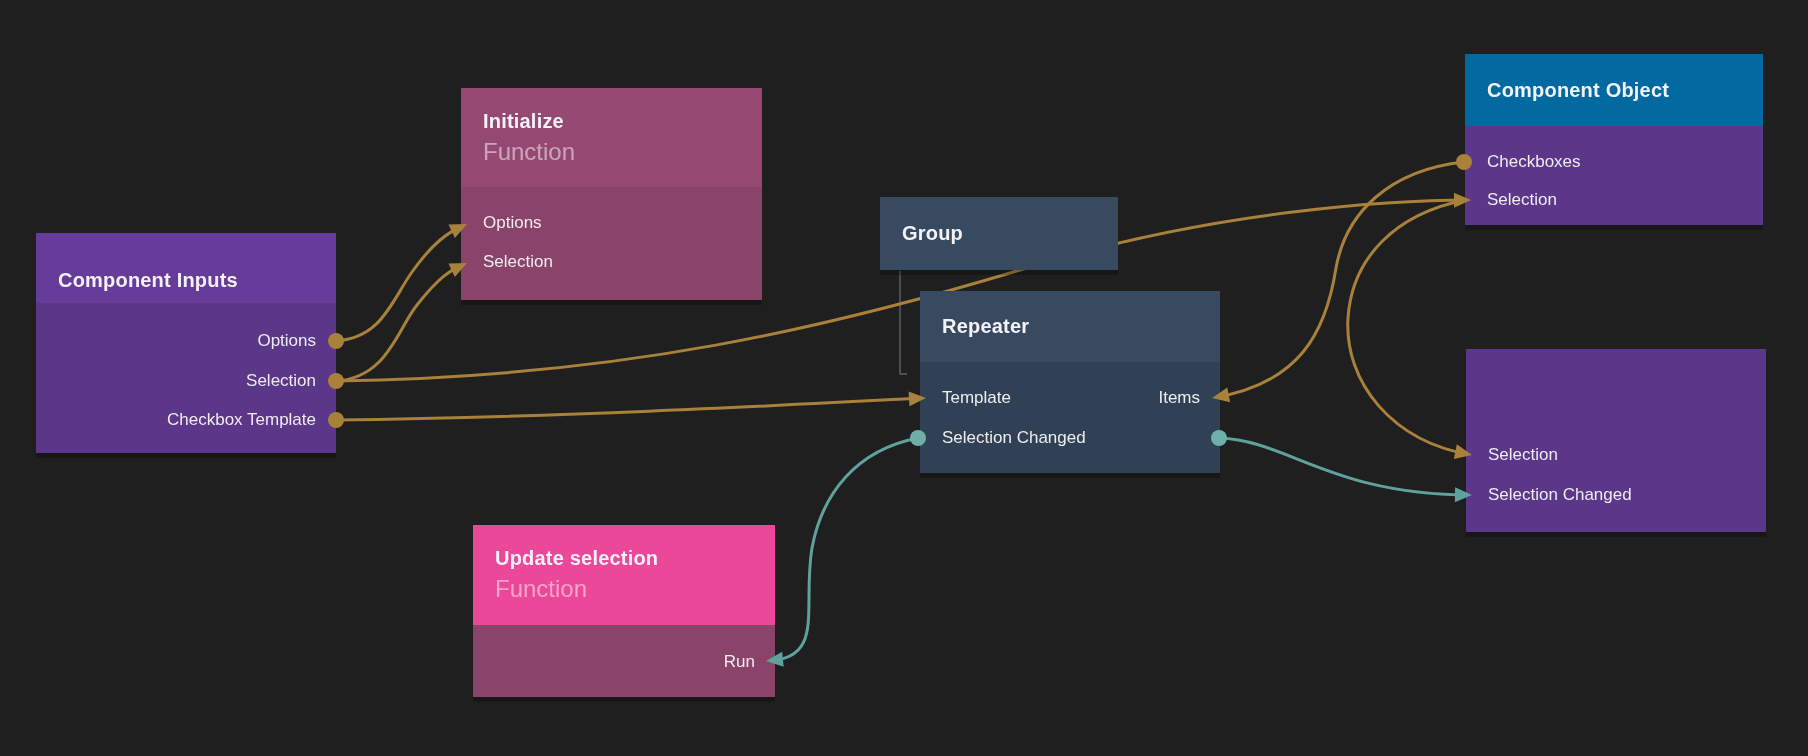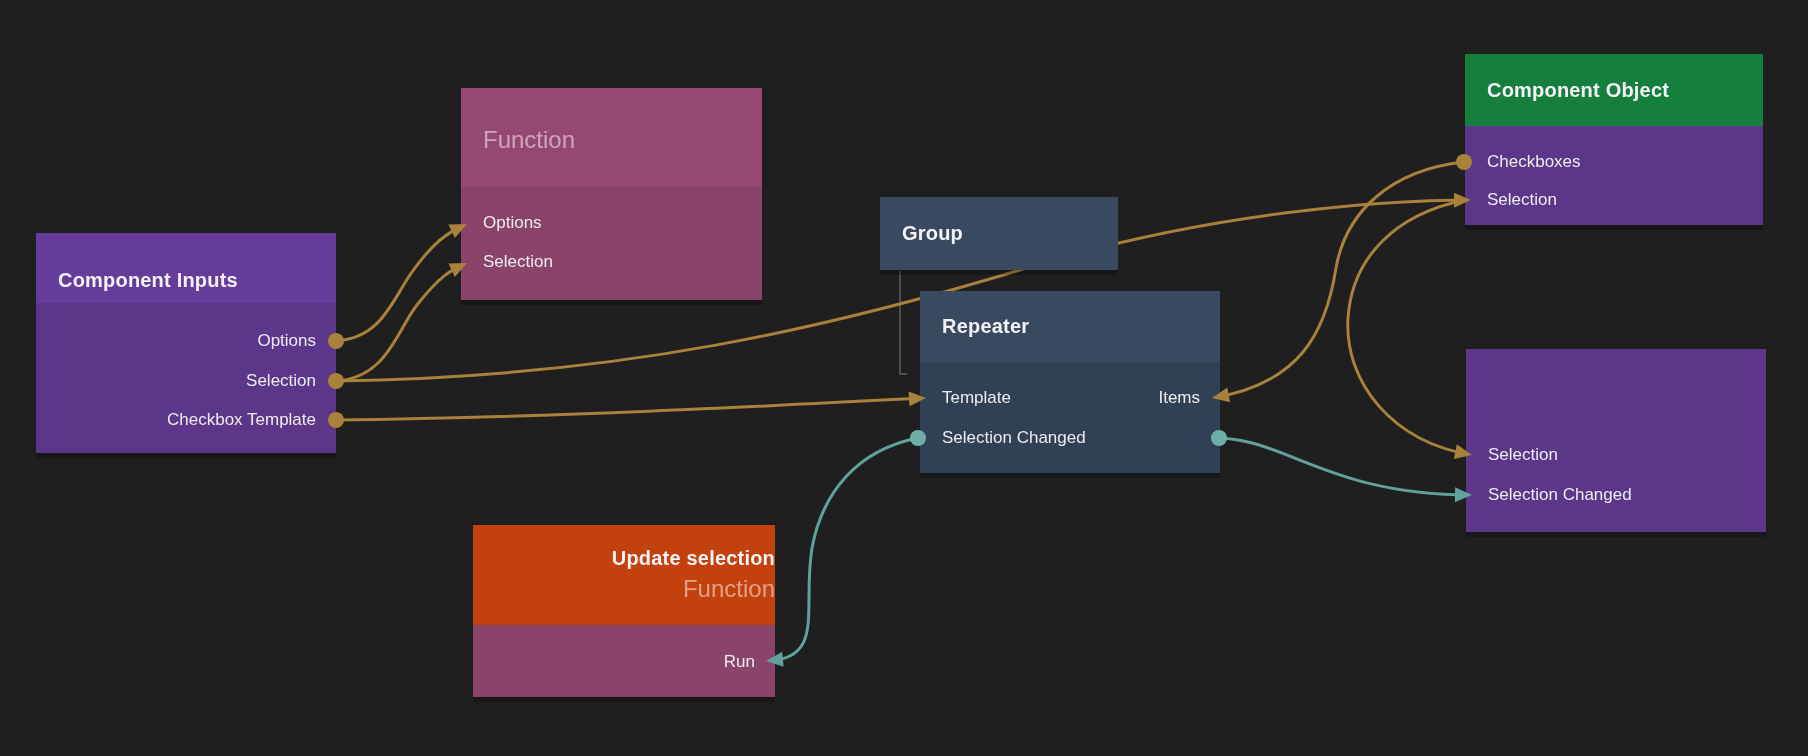--- a/index.html
+++ b/index.html
@@ -63,51 +63,52 @@
     <div class="node" style="left: 36px; top: 233px; width: 300px; height: 220px; background: rgb(91, 54, 137);">
       <div class="node-header" style="height: 70px; background: rgb(102, 60, 155);">
         <div class="node-title" style="color: rgb(244, 242, 246); margin-top: 24px;">Component Inputs</div>
       </div>
       <div class="port-row right" style="top: 93px;"><span style="color: rgb(237, 236, 239);">Options</span></div>
       <div class="port-row right" style="top: 133px;"><span style="color: rgb(237, 236, 239);">Selection</span></div>
       <div class="port-row right" style="top: 172px;"><span style="color: rgb(237, 236, 239);">Checkbox Template</span></div>
     </div>
     <div class="node" style="left: 461px; top: 88px; width: 301px; height: 212px; background: rgb(138, 67, 105);">
       <div class="node-header" style="height: 99px; background: rgb(149, 73, 114);">
+        <div class="node-title" style="color: rgb(244, 242, 246);">Initialize</div>
         <div class="node-subtitle" style="color: rgba(255, 255, 255, 0.5);">Function</div>
       </div>
       <div class="port-row left" style="top: 120px;"><span style="color: rgb(237, 236, 239);">Options</span></div>
       <div class="port-row left" style="top: 159px;"><span style="color: rgb(237, 236, 239);">Selection</span></div>
     </div>
     <div class="node" style="left: 880px; top: 197px; width: 238px; height: 73px; background: rgb(48, 65, 86);">
       <div class="node-header" style="height: 73px; background: rgb(55, 74, 96);">
         <div class="node-title" style="color: rgb(244, 242, 246);">Group</div>
       </div>
     </div>
     <div class="node" style="left: 920px; top: 291px; width: 300px; height: 182px; background: rgb(48, 65, 86);">
       <div class="node-header" style="height: 71px; background: rgb(55, 74, 96);">
         <div class="node-title" style="color: rgb(244, 242, 246);">Repeater</div>
       </div>
       <div class="port-row left" style="top: 92px;"><span style="color: rgb(237, 236, 239);">Template</span></div>
       <div class="port-row right" style="top: 92px;"><span style="color: rgb(237, 236, 239);">Items</span></div>
       <div class="port-row left" style="top: 132px;"><span style="color: rgb(237, 236, 239);">Selection Changed</span></div>
     </div>
     <div class="node" style="left: 1465px; top: 54px; width: 298px; height: 171px; background: rgb(91, 54, 137);">
-      <div class="node-header" style="height: 72px; background: #15803d;">
+      <div class="node-header" style="height: 72px; background: #0369a1;">
         <div class="node-title" style="color: rgb(244, 242, 246);">Component Object</div>
       </div>
       <div class="port-row left" style="top: 93px;"><span style="color: rgb(237, 236, 239);">Checkboxes</span></div>
       <div class="port-row left" style="top: 131px;"><span style="color: rgb(237, 236, 239);">Selection</span></div>
     </div>
     <div class="node" style="left: 1466px; top: 349px; width: 300px; height: 183px; background: rgb(91, 54, 137);">
       <div class="port-row left" style="top: 91px;"><span style="color: rgb(237, 236, 239);">Selection</span></div>
       <div class="port-row left" style="top: 131px;"><span style="color: rgb(237, 236, 239);">Selection Changed</span></div>
     </div>
     <div class="node" style="left: 473px; top: 525px; width: 302px; height: 172px; background: rgb(138, 67, 105);">
-      <div class="node-header" style="height: 100px; background: #c2410c; align-items: flex-end;">
+      <div class="node-header" style="height: 100px; background: #ec4899;">
         <div class="node-title" style="color: rgb(244, 242, 246);">Update selection</div>
         <div class="node-subtitle" style="color: rgba(255, 255, 255, 0.5);">Function</div>
       </div>
       <div class="port-row right" style="top: 122px;"><span style="color: rgb(237, 236, 239);">Run</span></div>
     </div>
     <svg width="1808" height="756" class="layer">
       <circle cx="336" cy="341" r="8" fill="#a8813a"></circle>
       <circle cx="336" cy="381" r="8" fill="#a8813a"></circle>
       <circle cx="336" cy="420" r="8" fill="#a8813a"></circle>
       <circle cx="1464" cy="162" r="8" fill="#a8813a"></circle>

